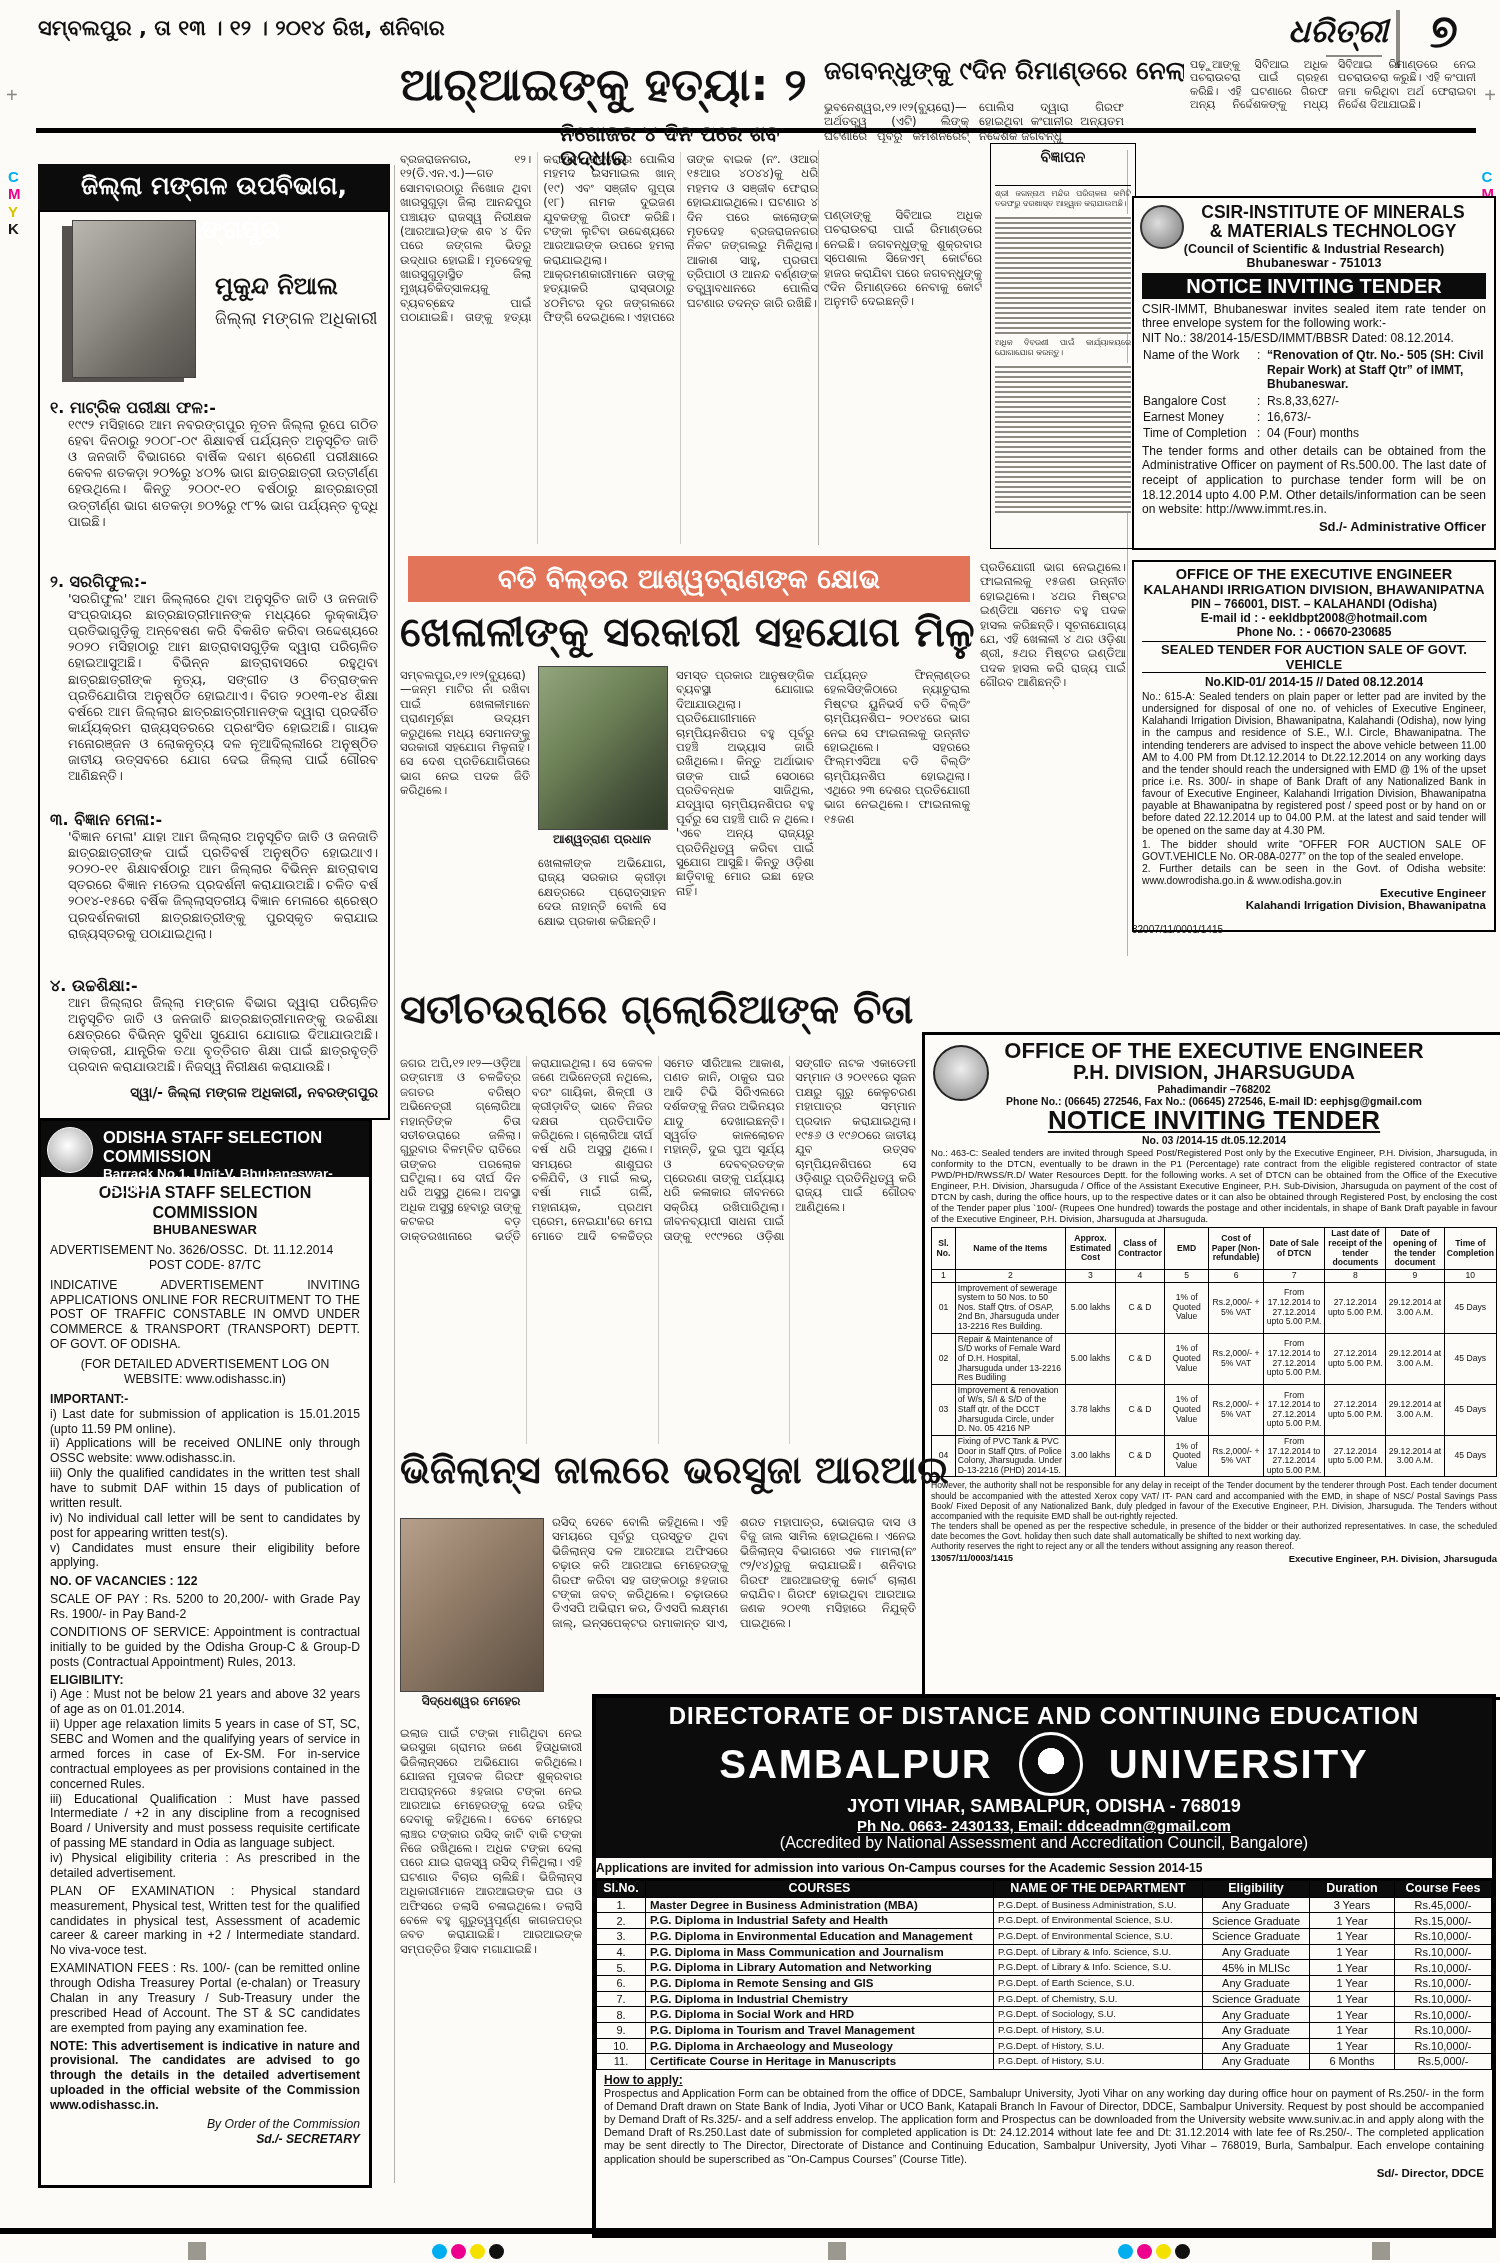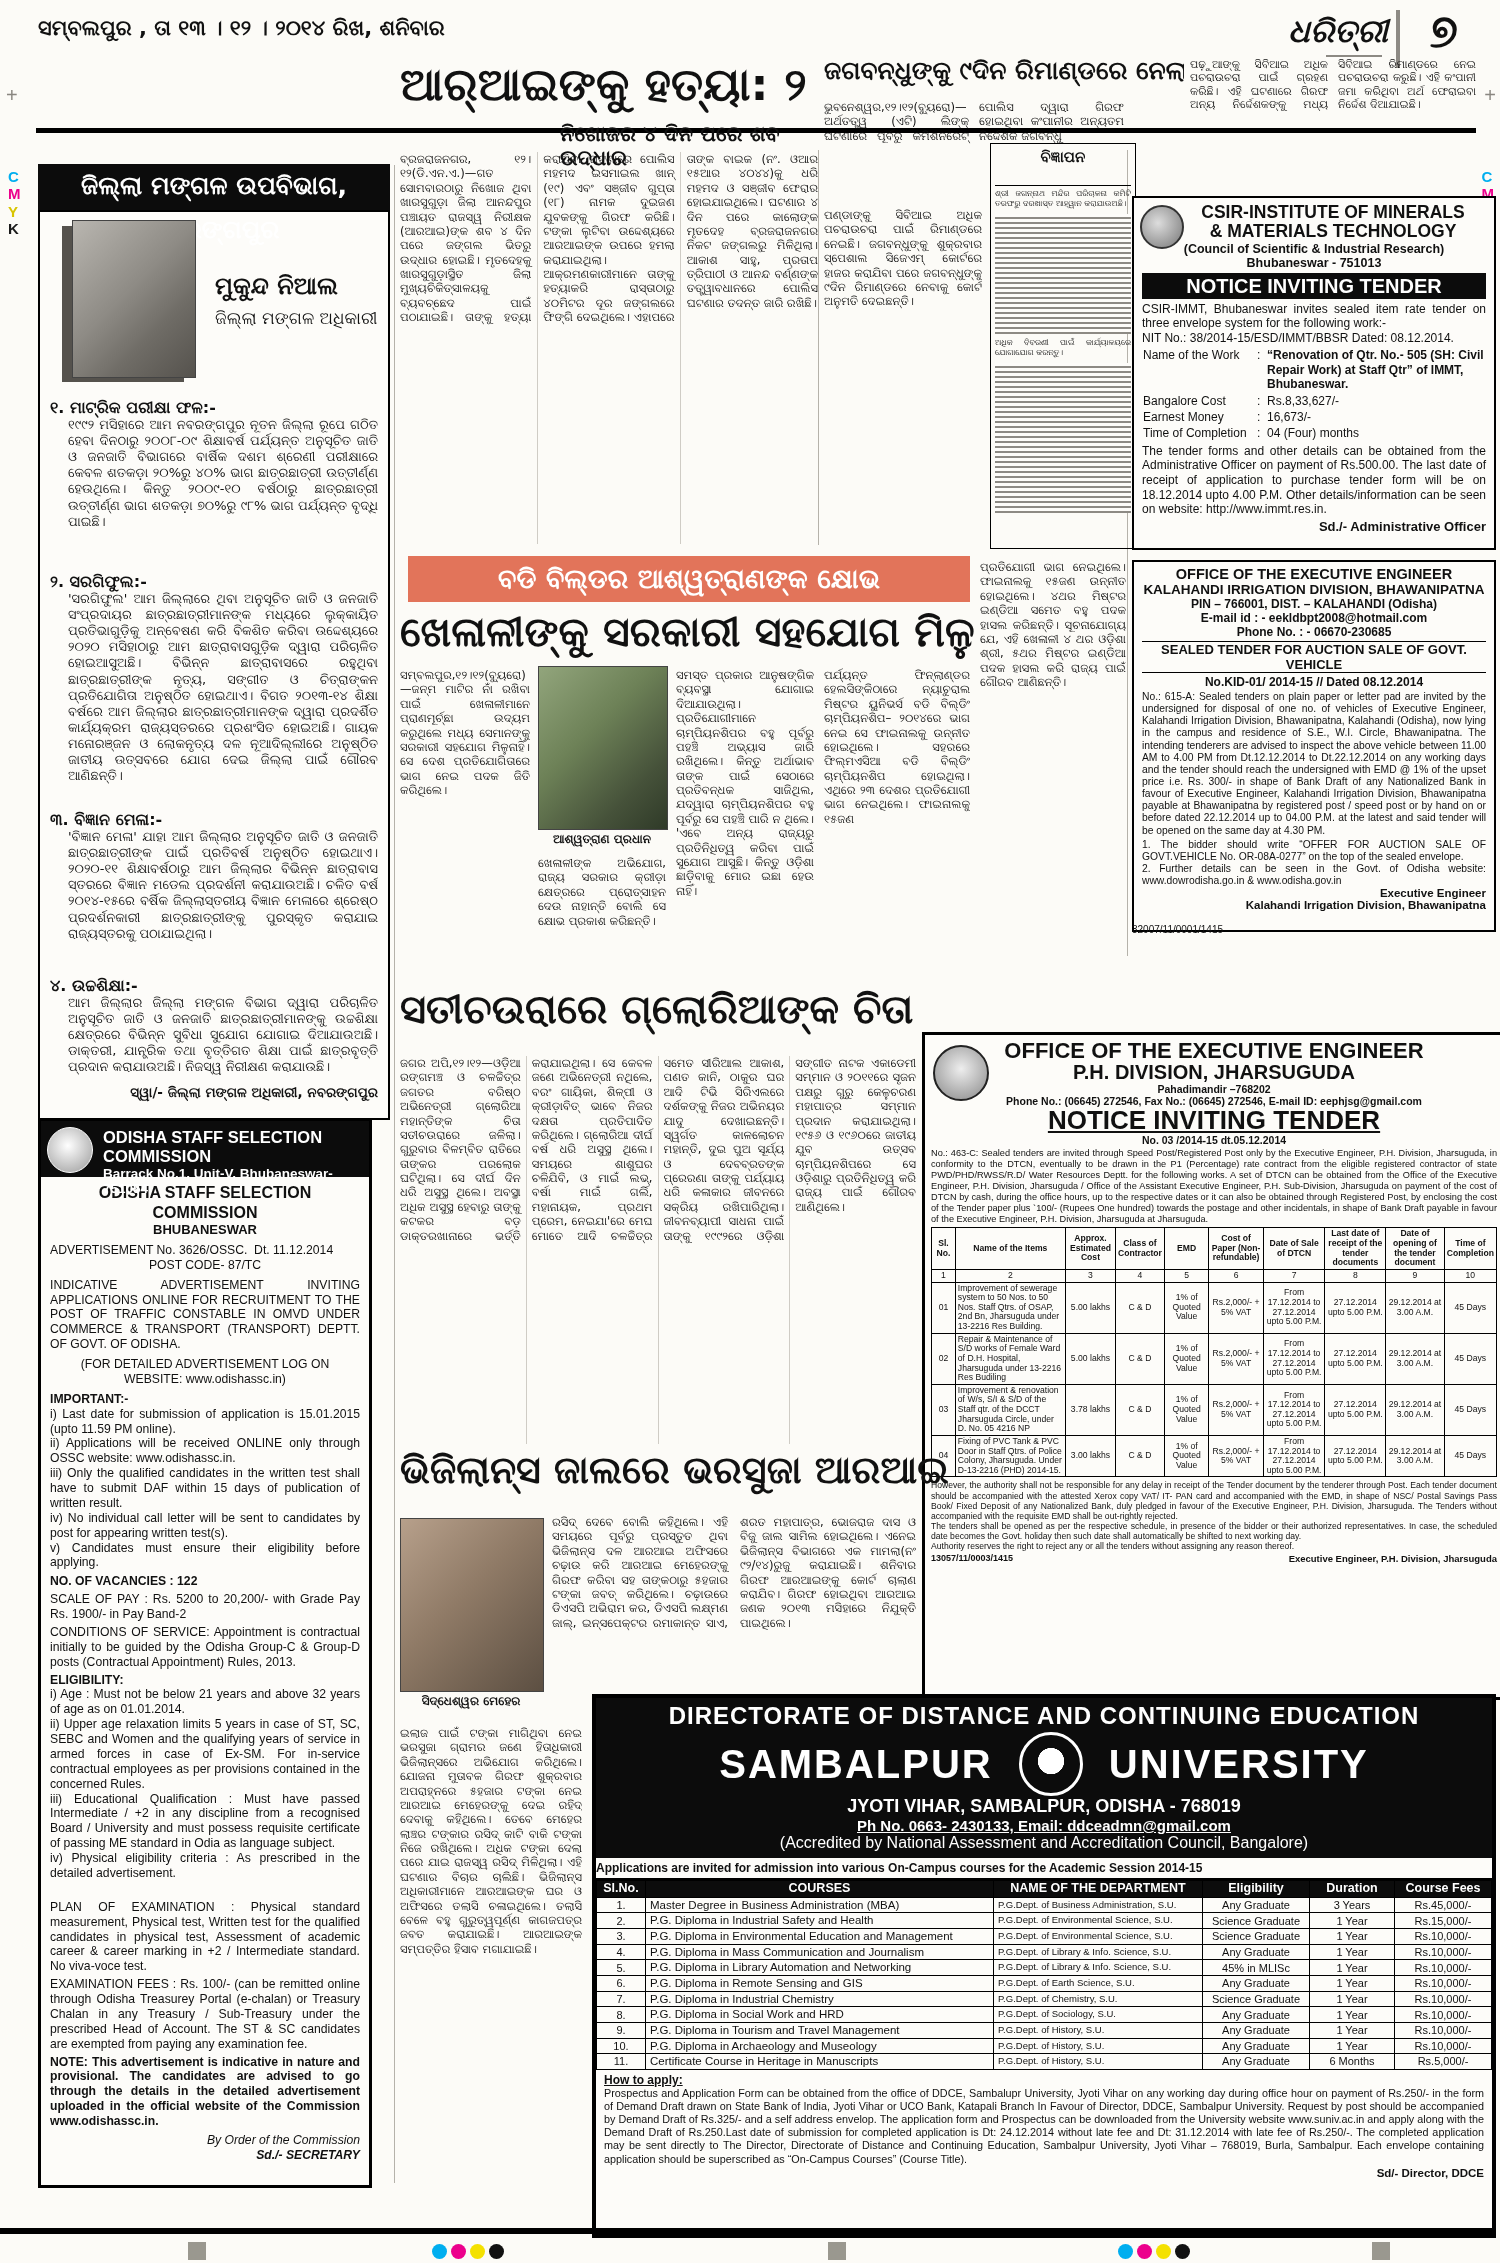--- a/index.html
+++ b/index.html
@@ -25,21 +25,21 @@
   .vrule{background:#b5b2aa;width:1px;}
   .hrule{background:#000;}
   .tinylines{background:repeating-linear-gradient(#fdfcf9 0 3px,#8d8a84 3px 5px);}
   .regletter{font-size:15px;font-weight:bold;line-height:1.15;}
   .crop{color:#8a8781;font-size:20px;font-weight:normal;}
   table{border-collapse:collapse;}
   .nit td,.nit th{border:1px solid #000;font-size:8.6px;line-height:1.12;padding:1px 2px;vertical-align:middle;}
   .uni td,.uni th{border:1px solid #000;padding:1px 4px;line-height:1.1;}
   .uni th{background:#0c0c0c;color:#fff;font-size:12.5px;}
   .uni td{font-size:11px;}
-  .uni td.course{font-weight:normal;font-size:11.5px;}
+  .uni td.course{font-weight:bold;font-size:11.5px;}
   .uni td.dept{font-size:9.5px;}
   .dot{display:inline-block;width:15px;height:15px;border-radius:50%;margin-right:4px;vertical-align:middle;}
   .sq{display:inline-block;width:18px;height:18px;background:#9a988f;}
 </style>
 </head>
 <body>
 
 <div id="page">
 
   <div class="abs odia b" style="left:38px;top:16px;font-size:21px;">ସମ୍ବଲପୁର , ତା ୧୩ । ୧୨ । ୨୦୧୪ ରିଖ, ଶନିବାର</div>
@@ -319,21 +319,21 @@
       <div class="j">iv) No individual call letter will be sent to candidates by post for appearing written test(s).</div>
       <div class="j">v)  Candidates must ensure their eligibility before applying.</div>
       <div class="b" style="margin-top:4px;">NO. OF VACANCIES : 122</div>
       <div class="j" style="margin-top:3px;">SCALE OF PAY : Rs. 5200 to 20,200/- with Grade Pay Rs. 1900/- in Pay Band-2</div>
       <div class="j" style="margin-top:3px;">CONDITIONS OF SERVICE: Appointment is contractual initially to be guided by the Odisha Group-C &amp; Group-D posts (Contractual Appointment) Rules, 2013.</div>
       <div class="b" style="margin-top:3px;">ELIGIBILITY:</div>
       <div class="j">i)  Age : Must not be below 21 years and above 32 years of age as on 01.01.2014.</div>
       <div class="j">ii)  Upper age relaxation limits 5 years in case of ST, SC, SEBC and Women and the qualifying years of service in armed forces in case of Ex-SM.  For in-service contractual employees as per provisions contained in the concerned Rules.</div>
       <div class="j">iii) Educational Qualification : Must have passed Intermediate / +2 in any discipline from a recognised Board / University and must possess requisite certificate of passing ME standard in Odia as language subject.</div>
       <div class="j">iv) Physical eligibility criteria : As prescribed in the detailed advertisement.</div>
-      <div class="j" style="margin-top:19px;">PLAN OF EXAMINATION : Physical standard measurement, Physical test, Written test for the qualified candidates in physical test, Assessment of academic career &amp; career marking in +2 / Intermediate standard. No viva-voce test.</div>
+      <div class="j" style="margin-top:3px;">PLAN OF EXAMINATION : Physical standard measurement, Physical test, Written test for the qualified candidates in physical test, Assessment of academic career &amp; career marking in +2 / Intermediate standard. No viva-voce test.</div>
       <div class="j" style="margin-top:3px;">EXAMINATION FEES : Rs. 100/- (can be remitted online through Odisha Treasurey Portal (e-chalan) or Treasury Chalan in any Treasury / Sub-Treasury under the prescribed Head of Account. The ST &amp; SC candidates are exempted from paying any examination fee.</div>
       <div class="j b" style="margin-top:3px;">NOTE: This advertisement is indicative in nature and provisional. The candidates are advised to go through the details in the detailed advertisement uploaded in the official website of the Commission www.odishassc.in.</div>
       <div class="r i" style="margin-top:4px;">By Order of the Commission</div>
       <div class="r b i">Sd./- SECRETARY</div>
     </div>
   </div>
 
   <div class="abs clip" style="left:592px;top:1694px;width:896px;height:536px;border:4px solid #000;background:#fdfcf9;">
     <div class="blackbar c" style="padding:4px 0 6px;position:relative;">
       <div class="b" style="font-size:24px;letter-spacing:1px;">DIRECTORATE OF DISTANCE AND CONTINUING EDUCATION</div>

